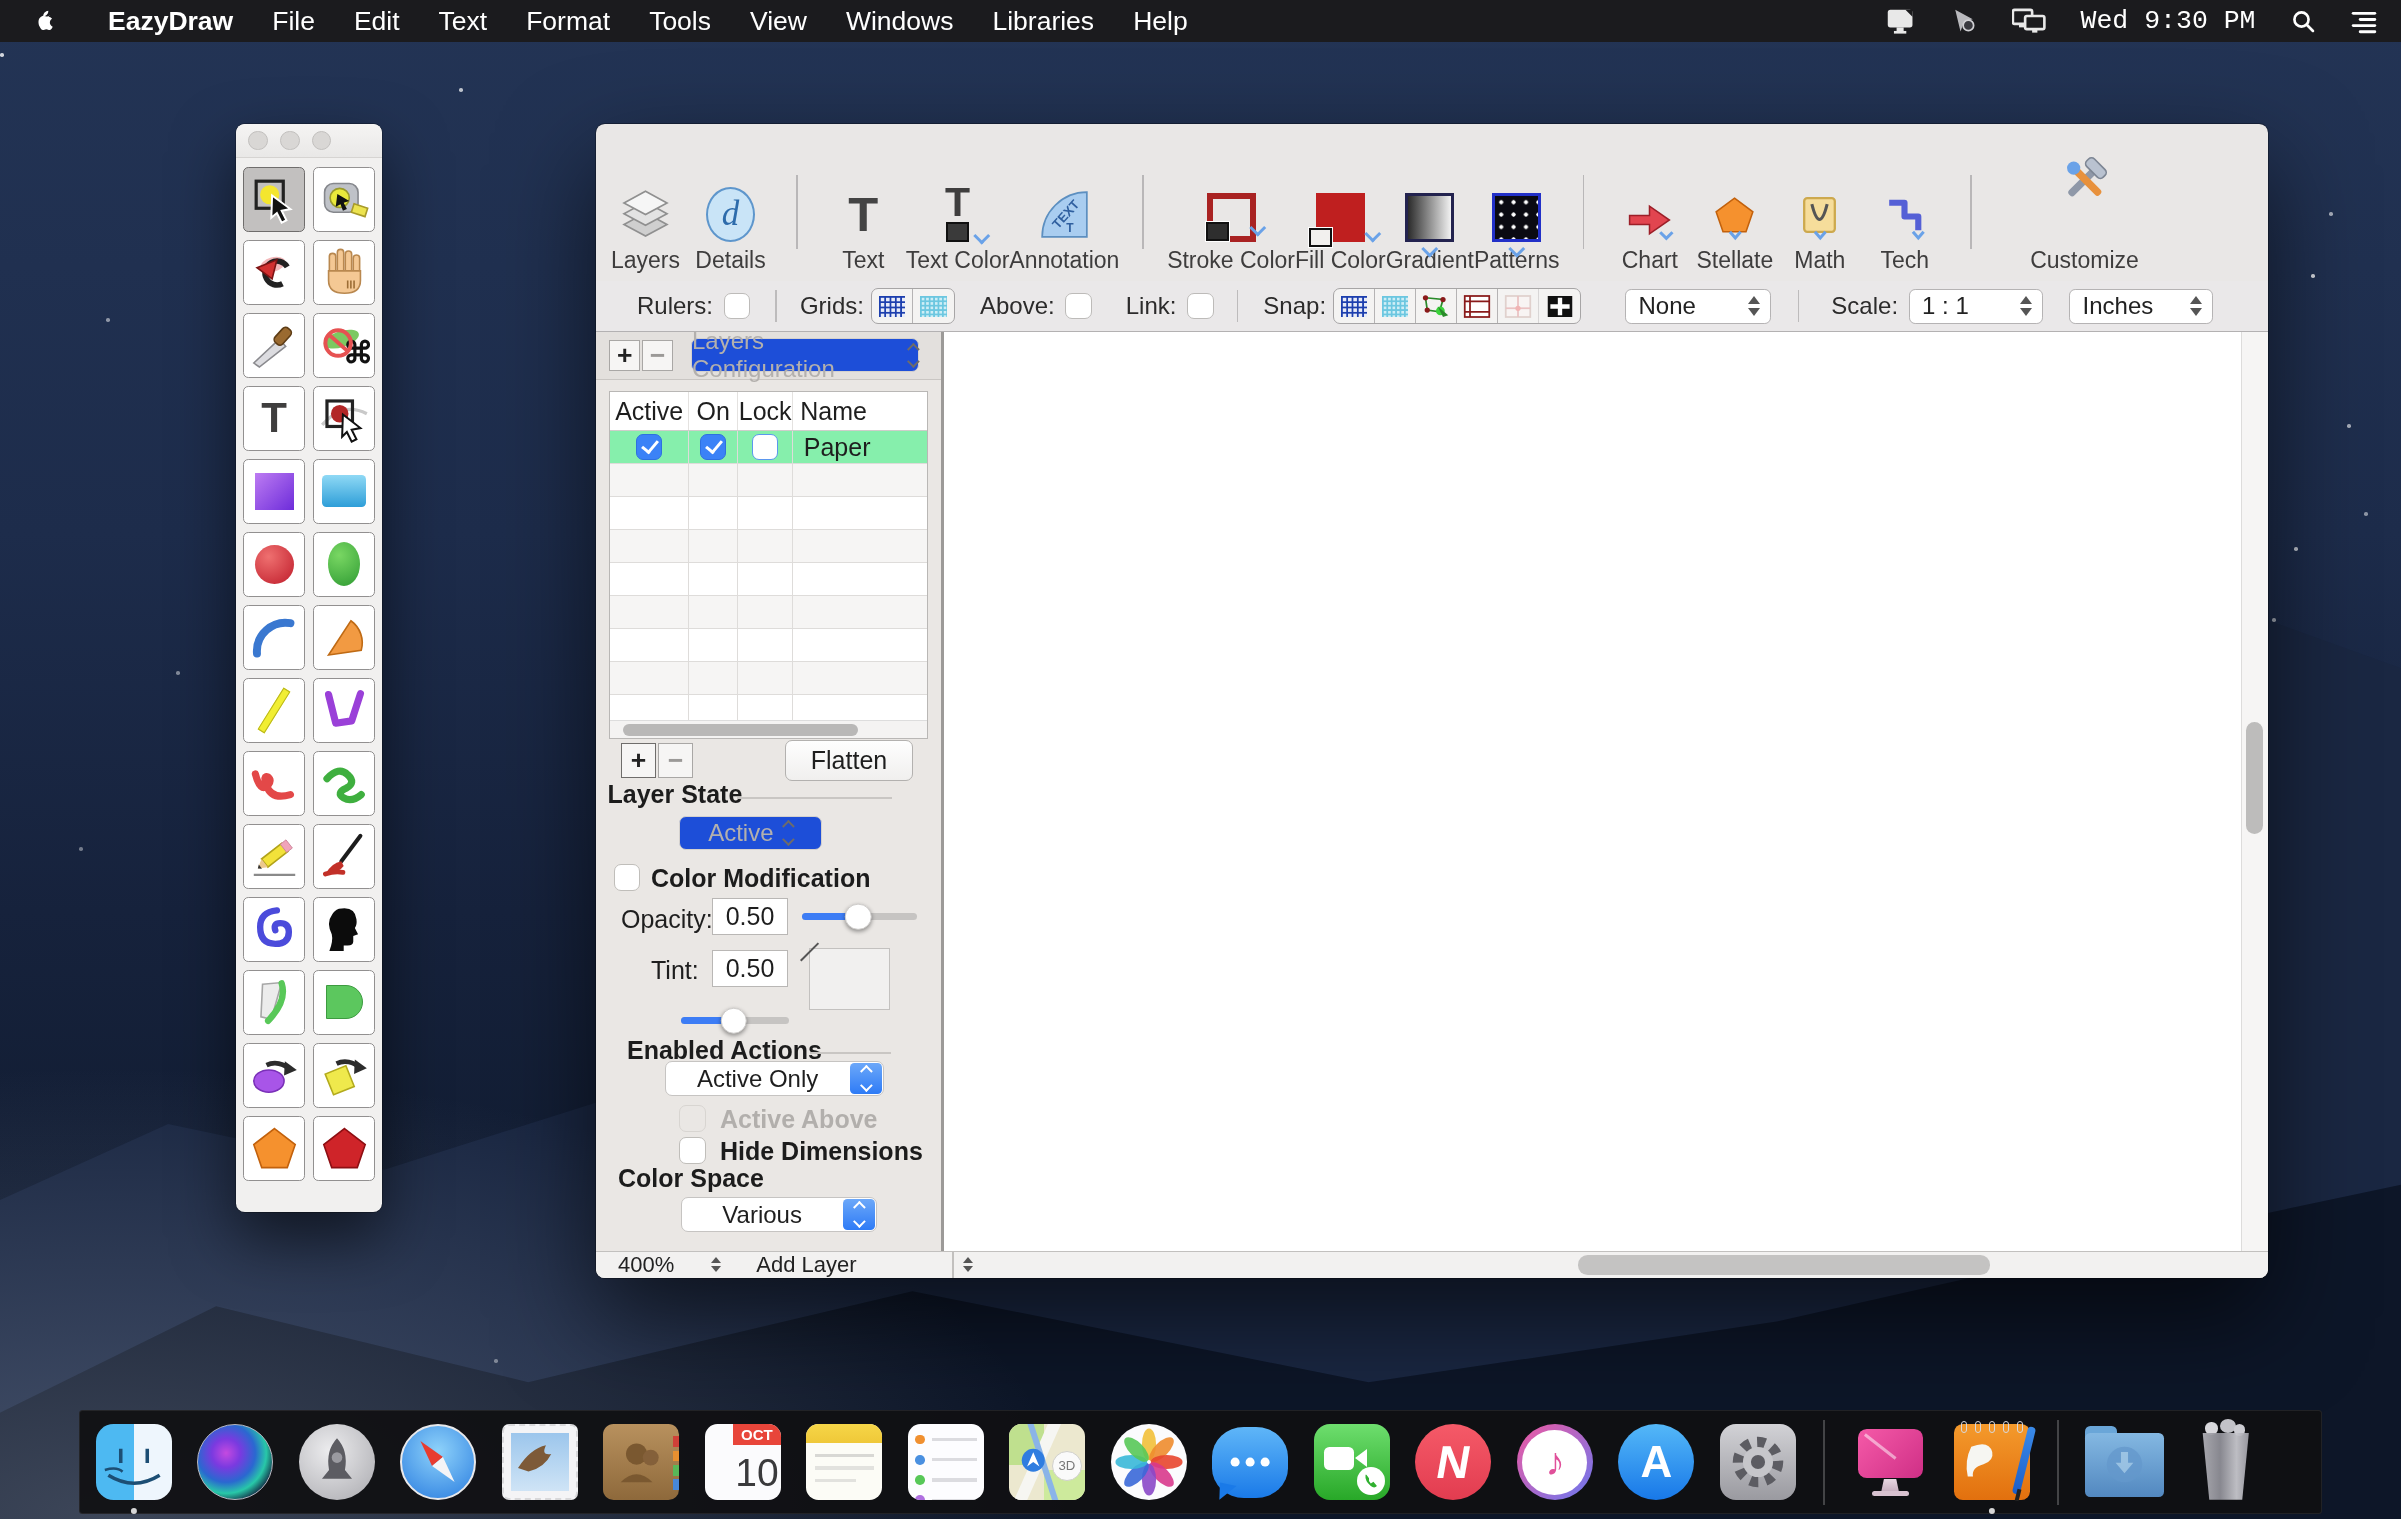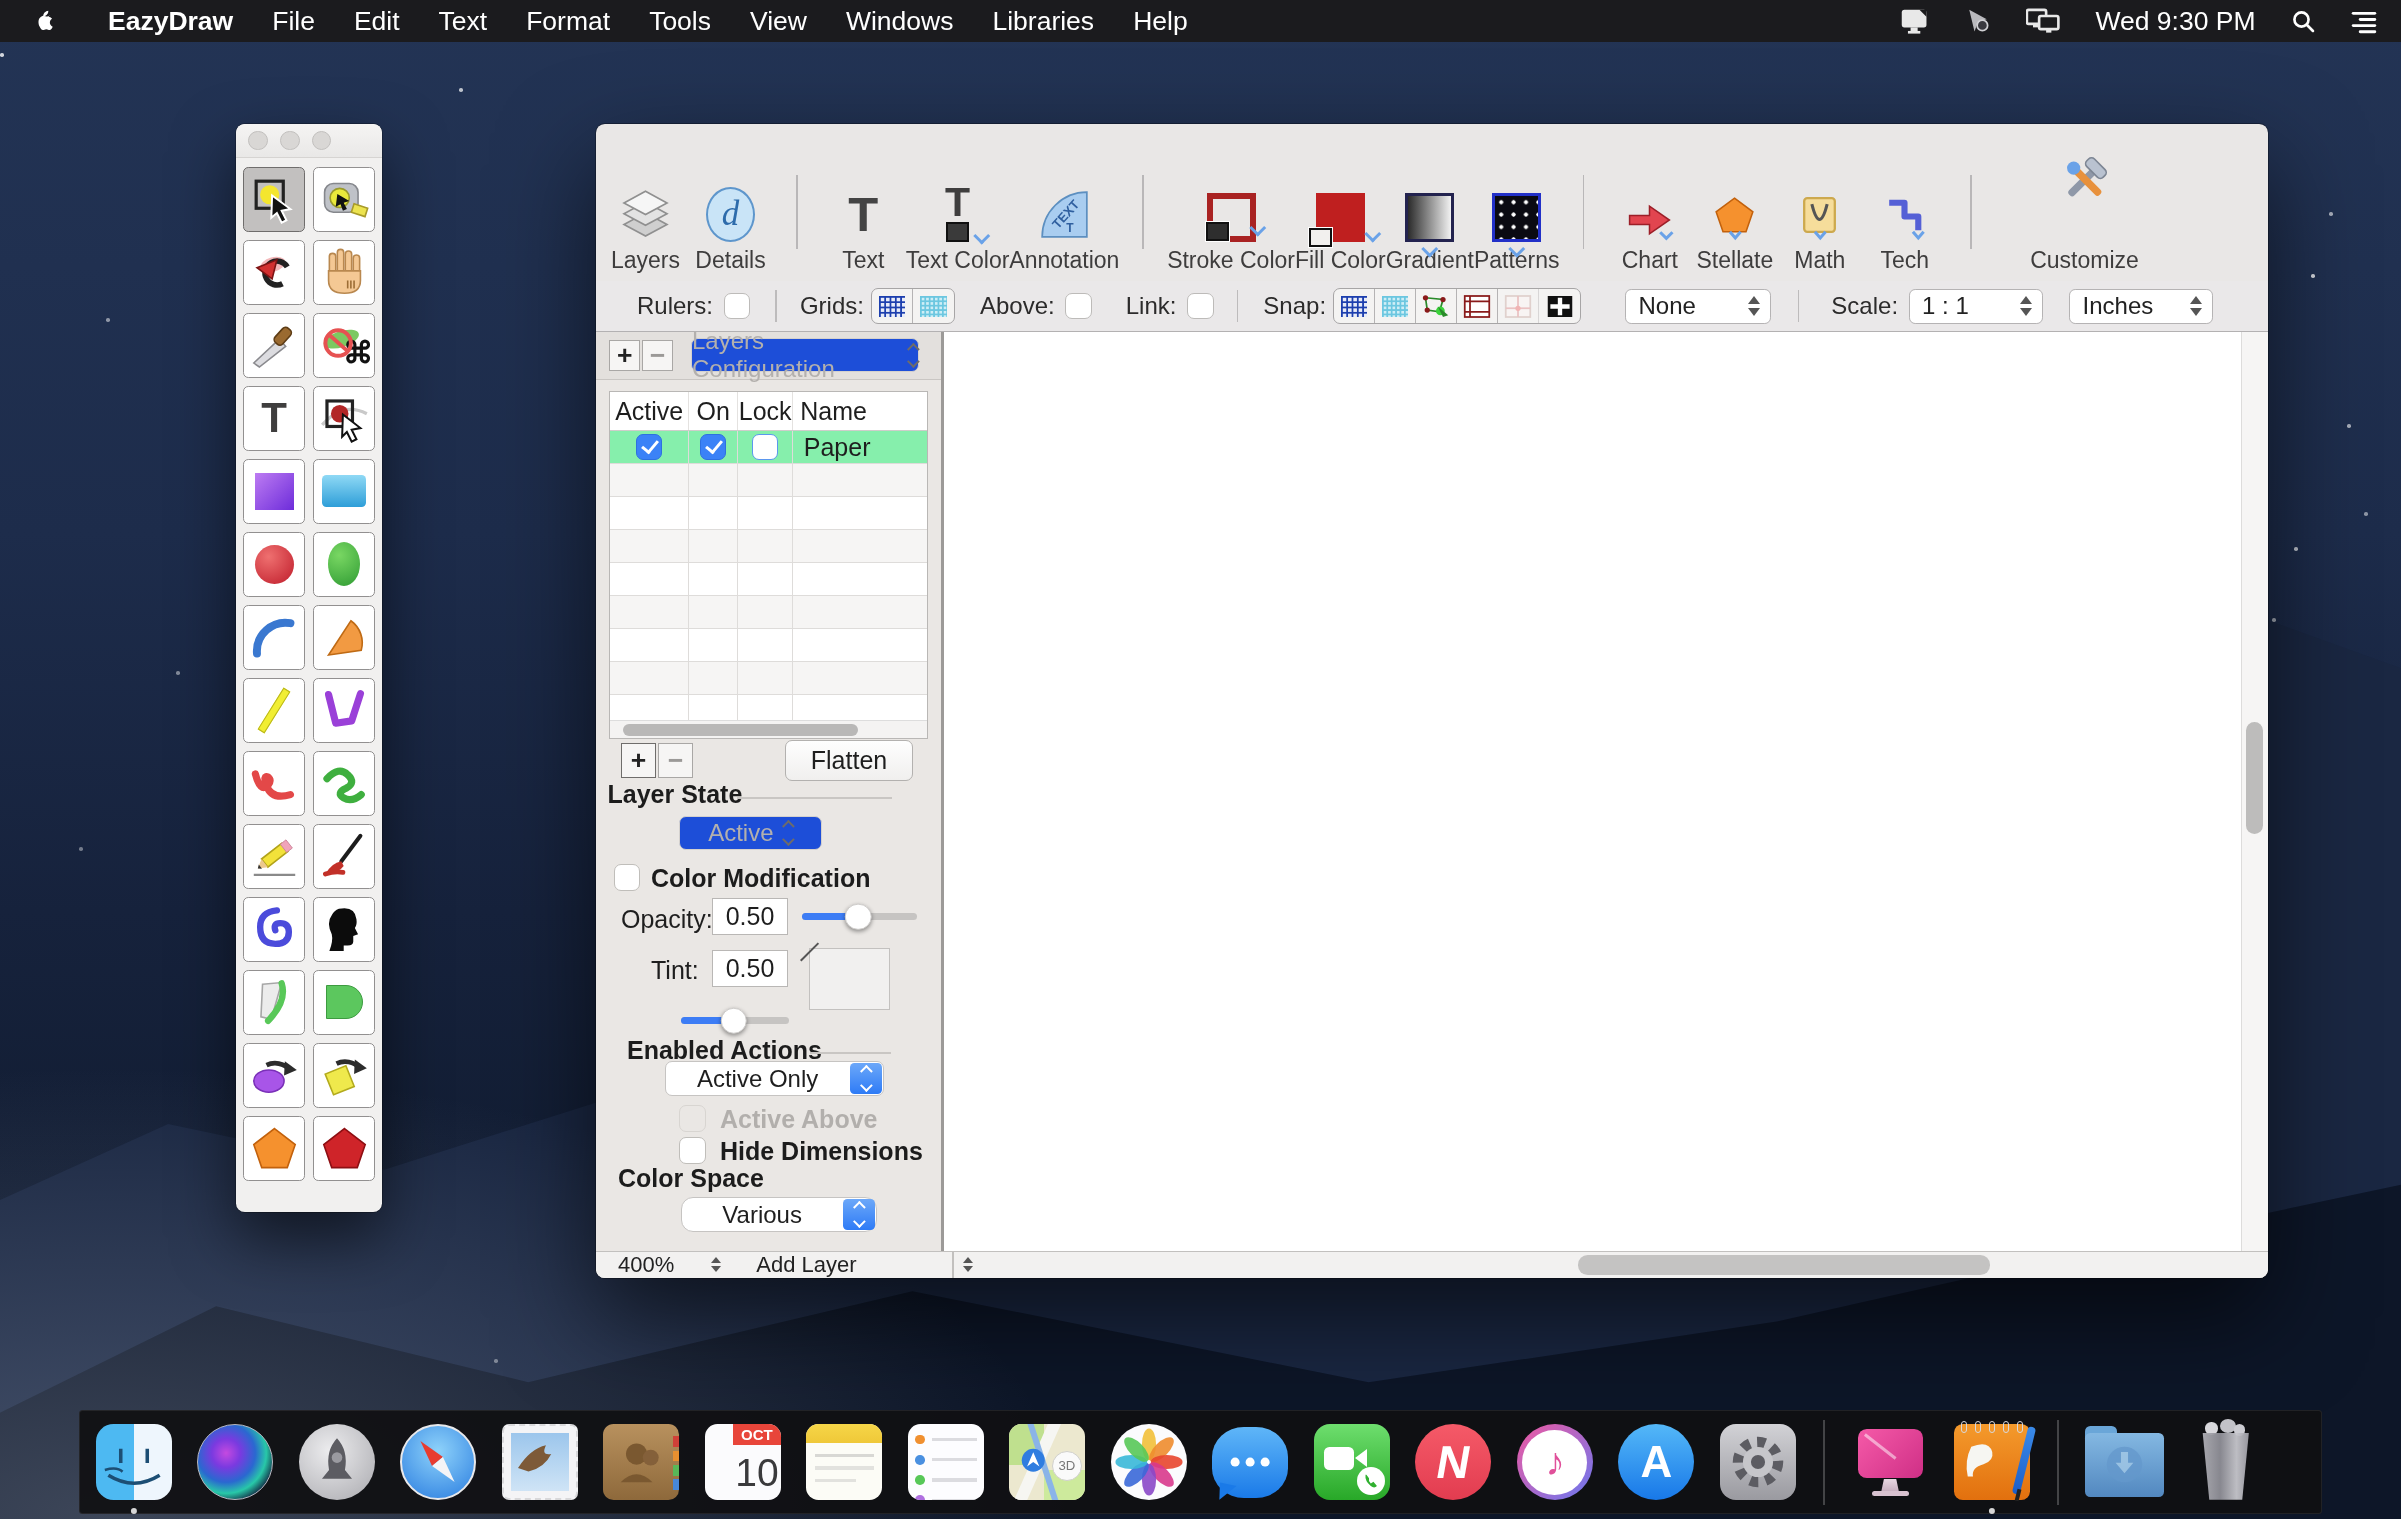--- a/index.html
+++ b/index.html
@@ -17,21 +17,21 @@
     box-shadow:459px 35px rgba(255,255,255,.7),670px 106px rgba(255,255,255,.5),2311px 221px rgba(255,255,255,.8),
     2347px 371px rgba(255,255,255,.6),2294px 494px rgba(255,255,255,.7),2364px 459px rgba(255,255,255,.5),
     2272px 565px rgba(255,255,255,.6),106px 265px rgba(255,255,255,.5),176px 618px rgba(255,255,255,.45),
     79px 794px rgba(255,255,255,.4),494px 1306px rgba(255,255,255,.4),2329px 159px rgba(255,255,255,.6);}
   
   .menubar{position:absolute;left:0;top:0;width:2401px;height:42px;background:rgba(27,27,29,.97);
     display:flex;align-items:center;color:#fff;font-size:26.5px;}
   .menubar .apple{margin-left:32px;display:flex;align-items:center;}
   .menu-item{margin-left:39px;white-space:nowrap;}
   .menu-item.app{font-weight:bold;margin-left:51px;}
-  .mb-right{margin-left:auto;display:flex;align-items:center;gap:34px;margin-right:23px;}
+  .mb-right{margin-left:auto;display:flex;align-items:center;gap:34px;margin-right:23px;font-family:Liberation Mono, monospace;}
   .mb-ic{display:flex;align-items:center;}
   
   .palette{position:absolute;left:236px;top:124px;width:146px;height:1088px;background:#f1f0ef;border-radius:8.8px;
     box-shadow:0 26.5px 62px rgba(0,0,0,.55),0 0 0 0.9px rgba(0,0,0,.25);}
   .pal-titlebar{height:34px;border-bottom:0.9px solid #d6d4d2;display:flex;align-items:center;gap:12.4px;padding-left:12.4px;
     background:linear-gradient(#f5f4f3,#e9e8e7);border-radius:8.8px 8.8px 0 0;}
   .pal-dot{width:19.4px;height:19.4px;border-radius:50%;background:#d9d7d5;border:0.9px solid #c2c0be;}
   .pal-grid{display:grid;grid-template-columns:62px 62px;gap:8px;justify-content:center;padding-top:8.8px;}
   .tool{width:62px;height:65px;background:#fff;border:1.8px solid #929090;border-radius:5.3px;
     display:flex;align-items:center;justify-content:center;overflow:hidden;}
@@ -756,21 +756,21 @@
           </span>
       </span>
 
       <span class="p-cb disabled" style="left:83px;top:773px;"></span>
       <span class="bold-lbl dim" style="left:124px;top:773px;">Active Above</span>
 
       <span class="p-cb" style="left:83px;top:805px;"></span>
       <span class="bold-lbl" style="left:124px;top:805px;">Hide Dimensions</span>
 
       <span class="section-lbl" style="left:22px;top:832px;">Color Space</span>
-      <span class="dd-blue" style="left:85px;top:865px;width:196px;height:35px;border-radius:12px;">
+      <span class="dd-blue" style="left:85px;top:865px;width:196px;height:35px;">
         <span class="txt">Various</span>
         <span class="cap">
             <span class="capchev up"></span>
             <span class="capchev dn"></span>
           </span>
       </span>
     </div>
 
     <div class="pane-divider"></div>
     <div class="canvas"></div>

